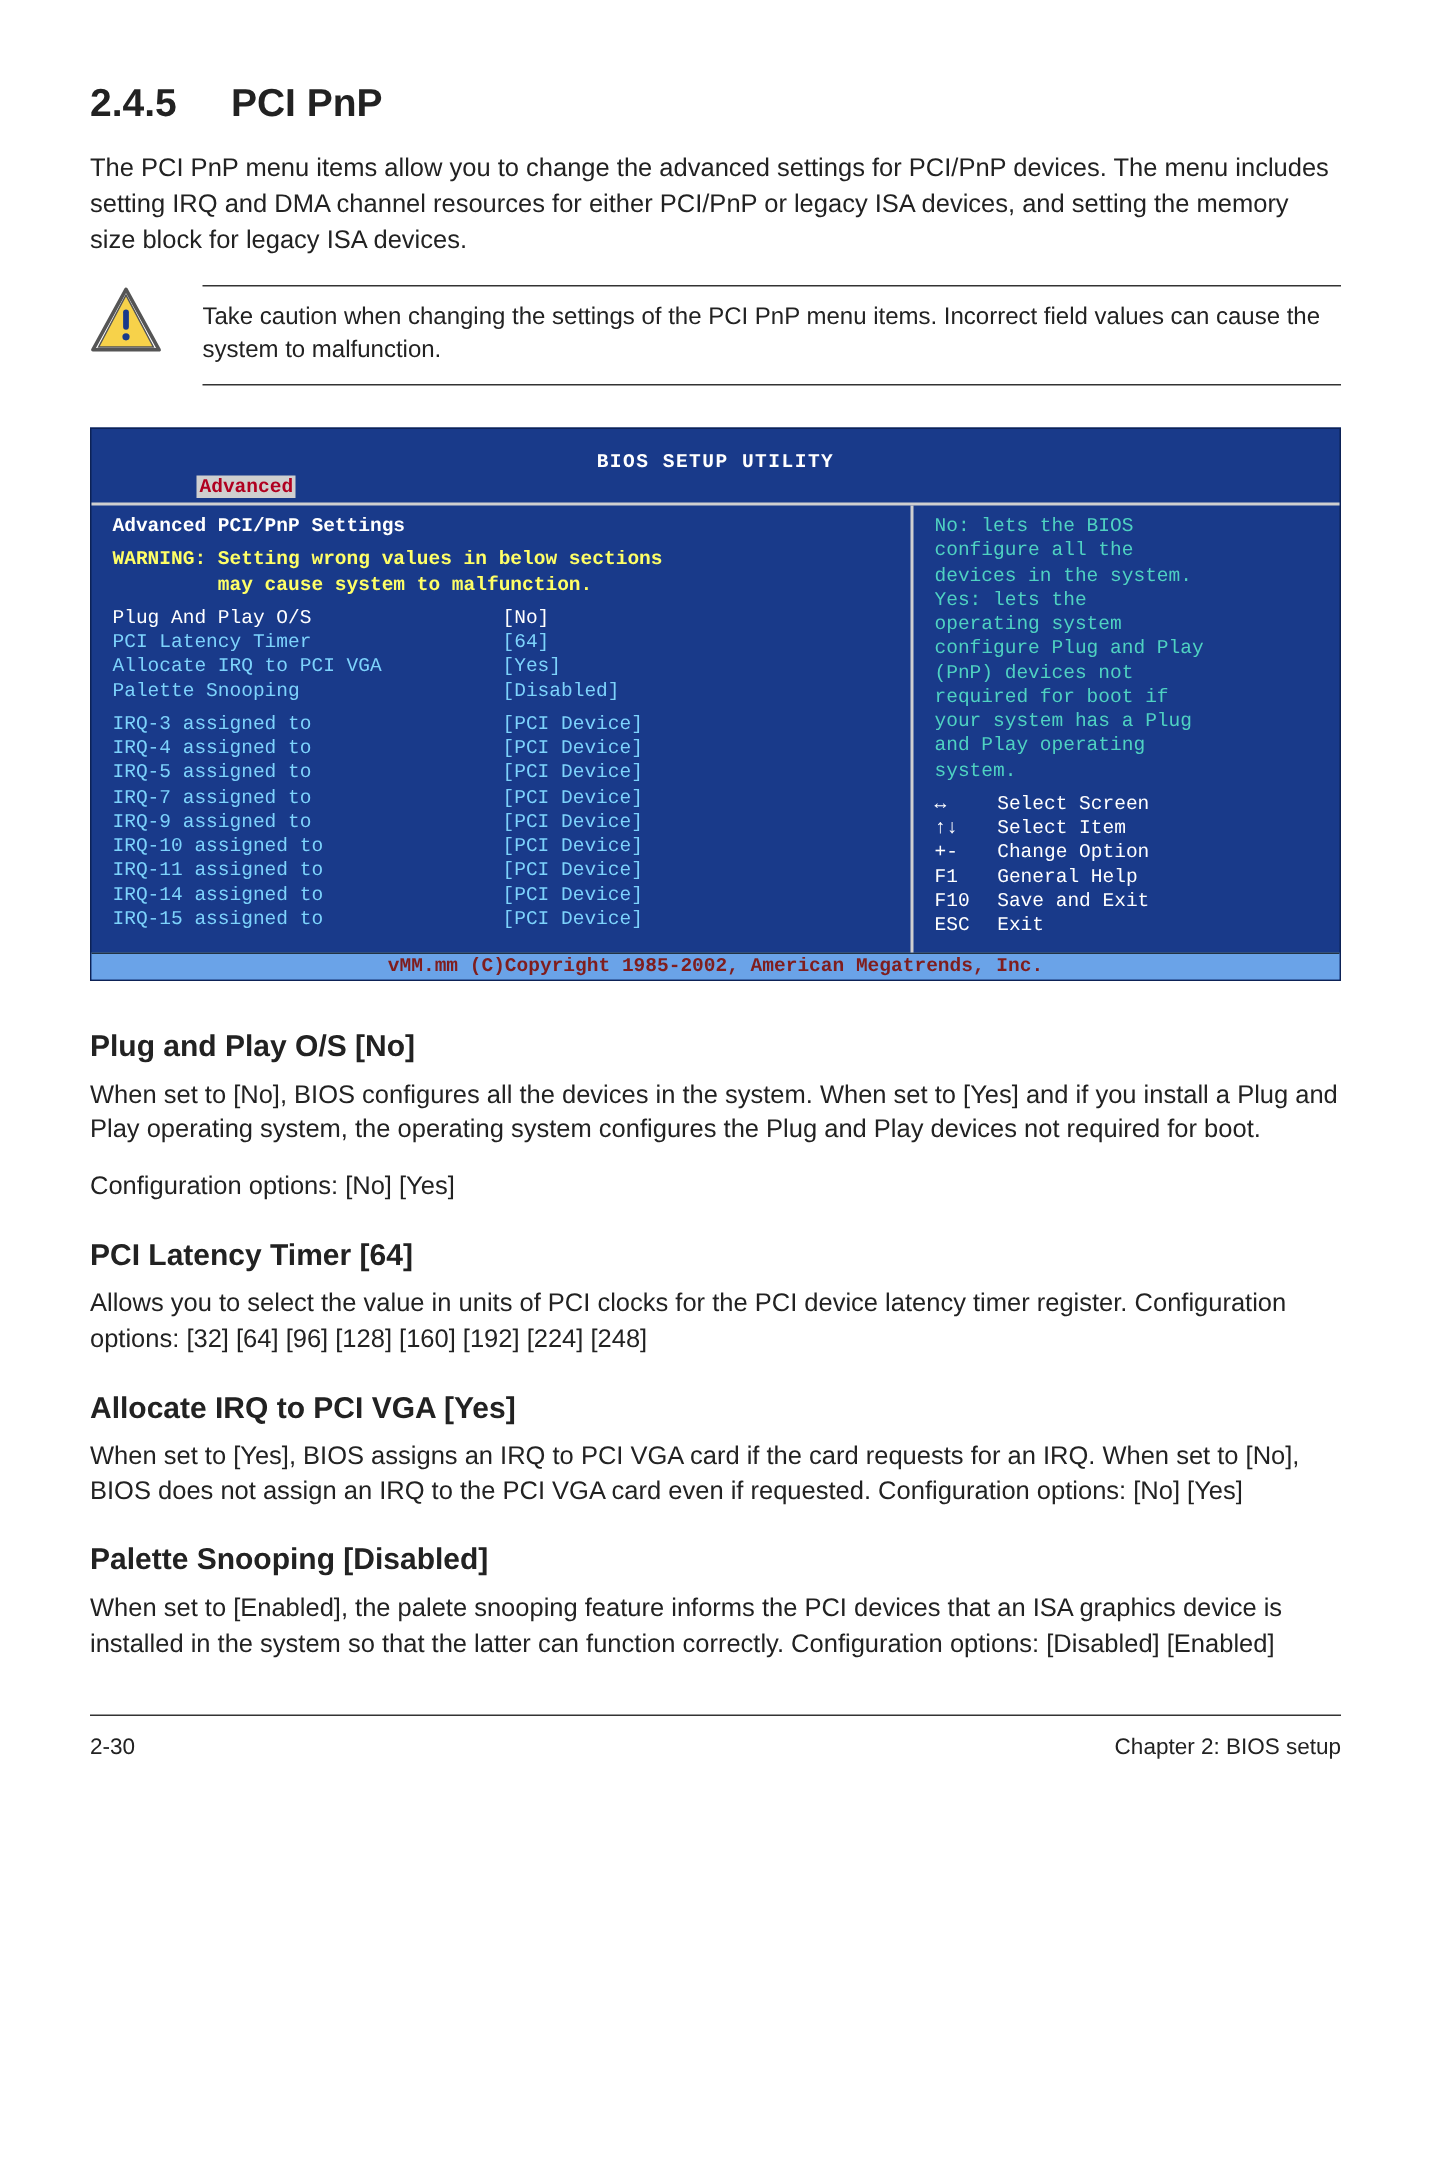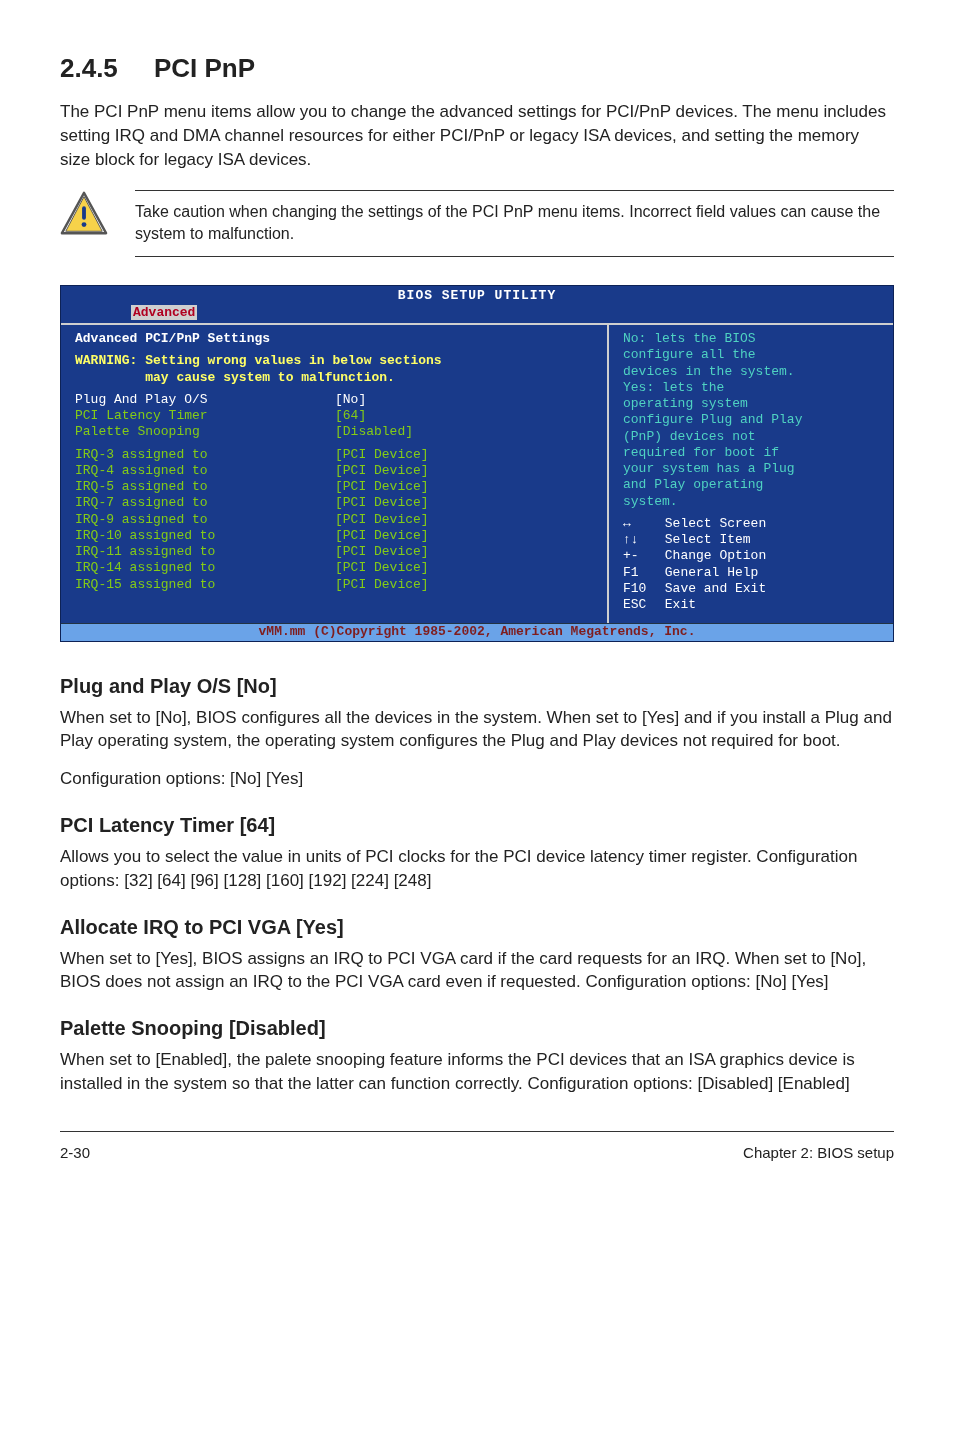--- a/index.html
+++ b/index.html
@@ -47,21 +47,21 @@
     line-height: 1.25;
     background: #193a8a;
     color: #fff;
     border: 1px solid #0d2256;
     margin-bottom: 30px;
   }
   .bios-title {
     text-align: center;
     color: #ffffff;
     font-weight: bold;
-    padding: 2px 0 1px 0;
+    padding: 14px 0 1px 0;
     letter-spacing: 1px;
   }
   .bios-tabbar {
     padding: 0 0 2px 70px;
   }
   .bios-tab {
     background: #cfcfcf;
     color: #b00020;
     padding: 0 2px;
     font-weight: bold;
@@ -76,21 +76,21 @@
     border-right: 2px solid #cfcfcf;
   }
   .bios-right {
     width: 260px;
     padding: 6px 10px 10px 14px;
     color: #4fd2c2;
   }
   .bios-heading-row { color: #ffffff; font-weight: bold; }
   .bios-warning { color: #ffff66; font-weight: bold; white-space: pre; }
   .c-white { color: #ffffff; }
-  .c-cyan { color: #84cc16; }
+  .c-cyan { color: #7dd3fc; }
   .bios-row { display: flex; }
   .bios-key { width: 260px; }
   .bios-val { flex: 1; }
   .bios-help-keys .keyname { display:inline-block; width: 34px; }
   .bios-footer {
     text-align: center;
     background: #6aa3e8;
     color: #7f1d1d;
     padding: 0;
     font-weight: bold;
@@ -147,20 +147,24 @@
       <div class="bios-warning">         may cause system to malfunction.</div>
       <div style="height:6px"></div>
 
       <div class="bios-row">
         <span class="bios-key c-white">Plug And Play O/S</span>
         <span class="bios-val c-white">[No]</span>
       </div>
       <div class="bios-row">
         <span class="bios-key c-cyan">PCI Latency Timer</span>
         <span class="bios-val c-cyan">[64]</span>
+      </div>
+      <div class="bios-row">
+        <span class="bios-key c-cyan">Allocate IRQ to PCI VGA</span>
+        <span class="bios-val c-cyan">[Yes]</span>
       </div>
       <div class="bios-row">
         <span class="bios-key c-cyan">Palette Snooping</span>
         <span class="bios-val c-cyan">[Disabled]</span>
       </div>
       <div style="height:6px"></div>
 
       <div id="irq-container">
           <div class="bios-row">
             <span class="bios-key c-cyan">IRQ-3 assigned to</span>

